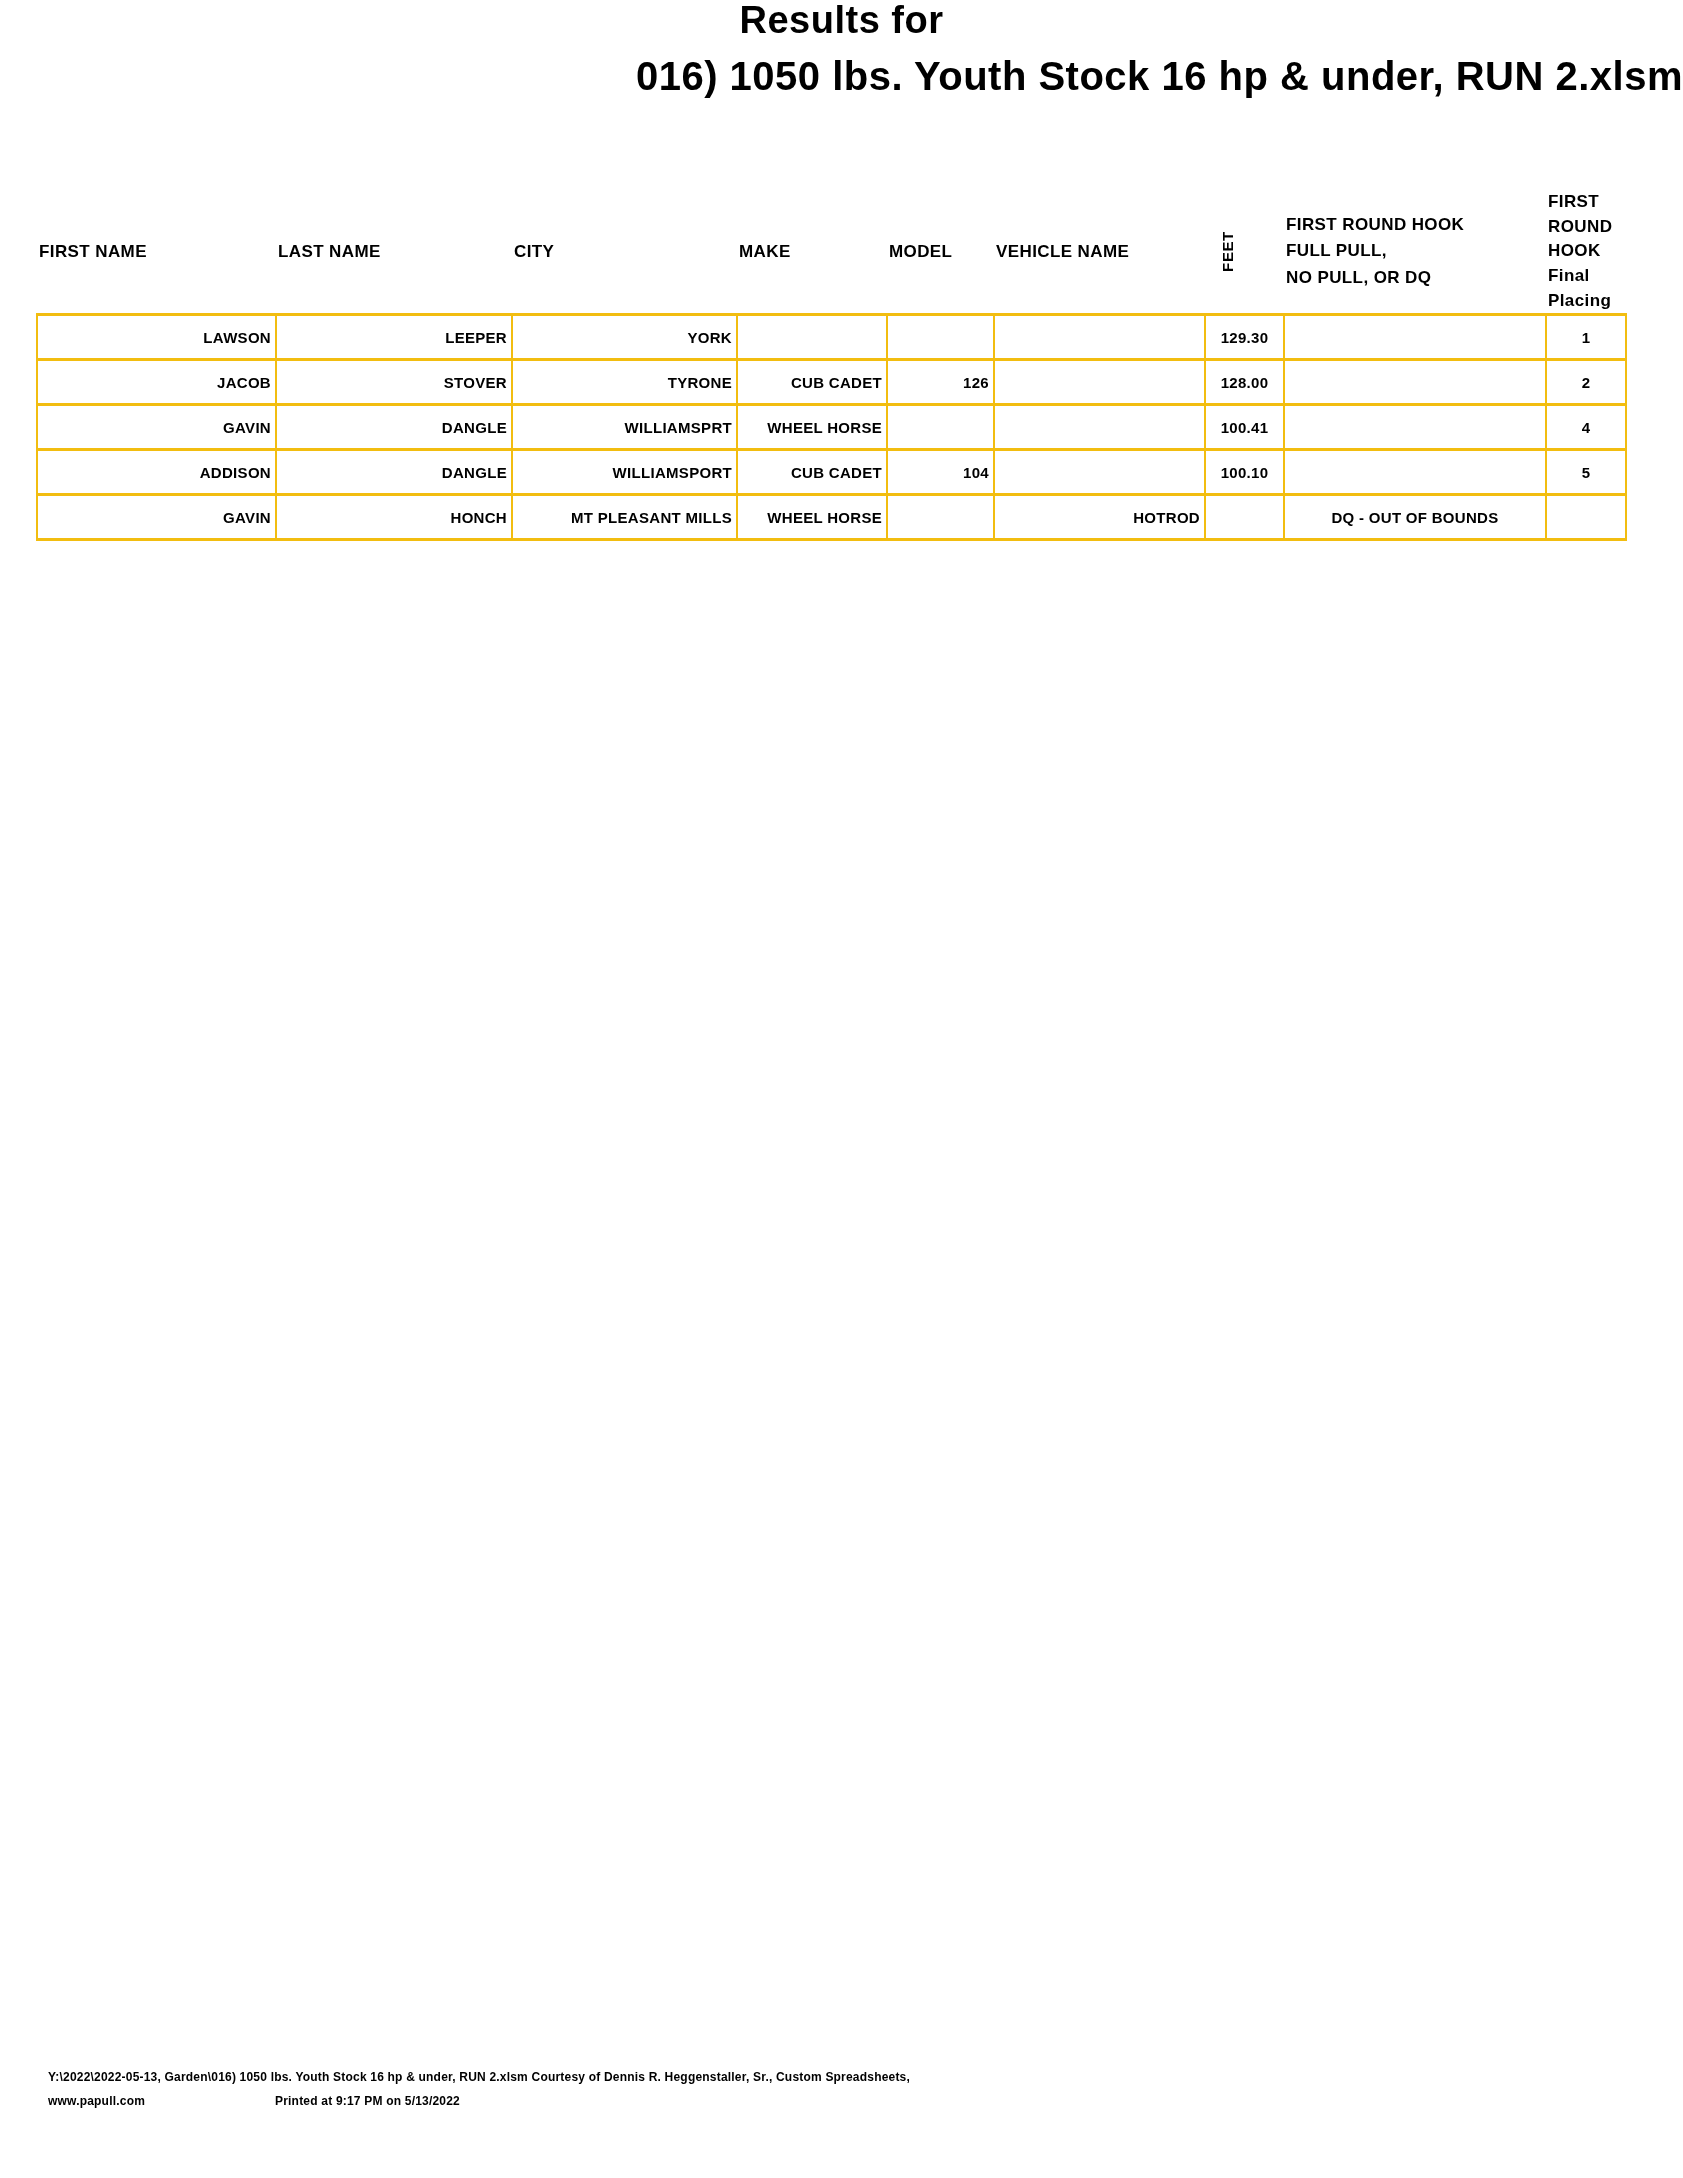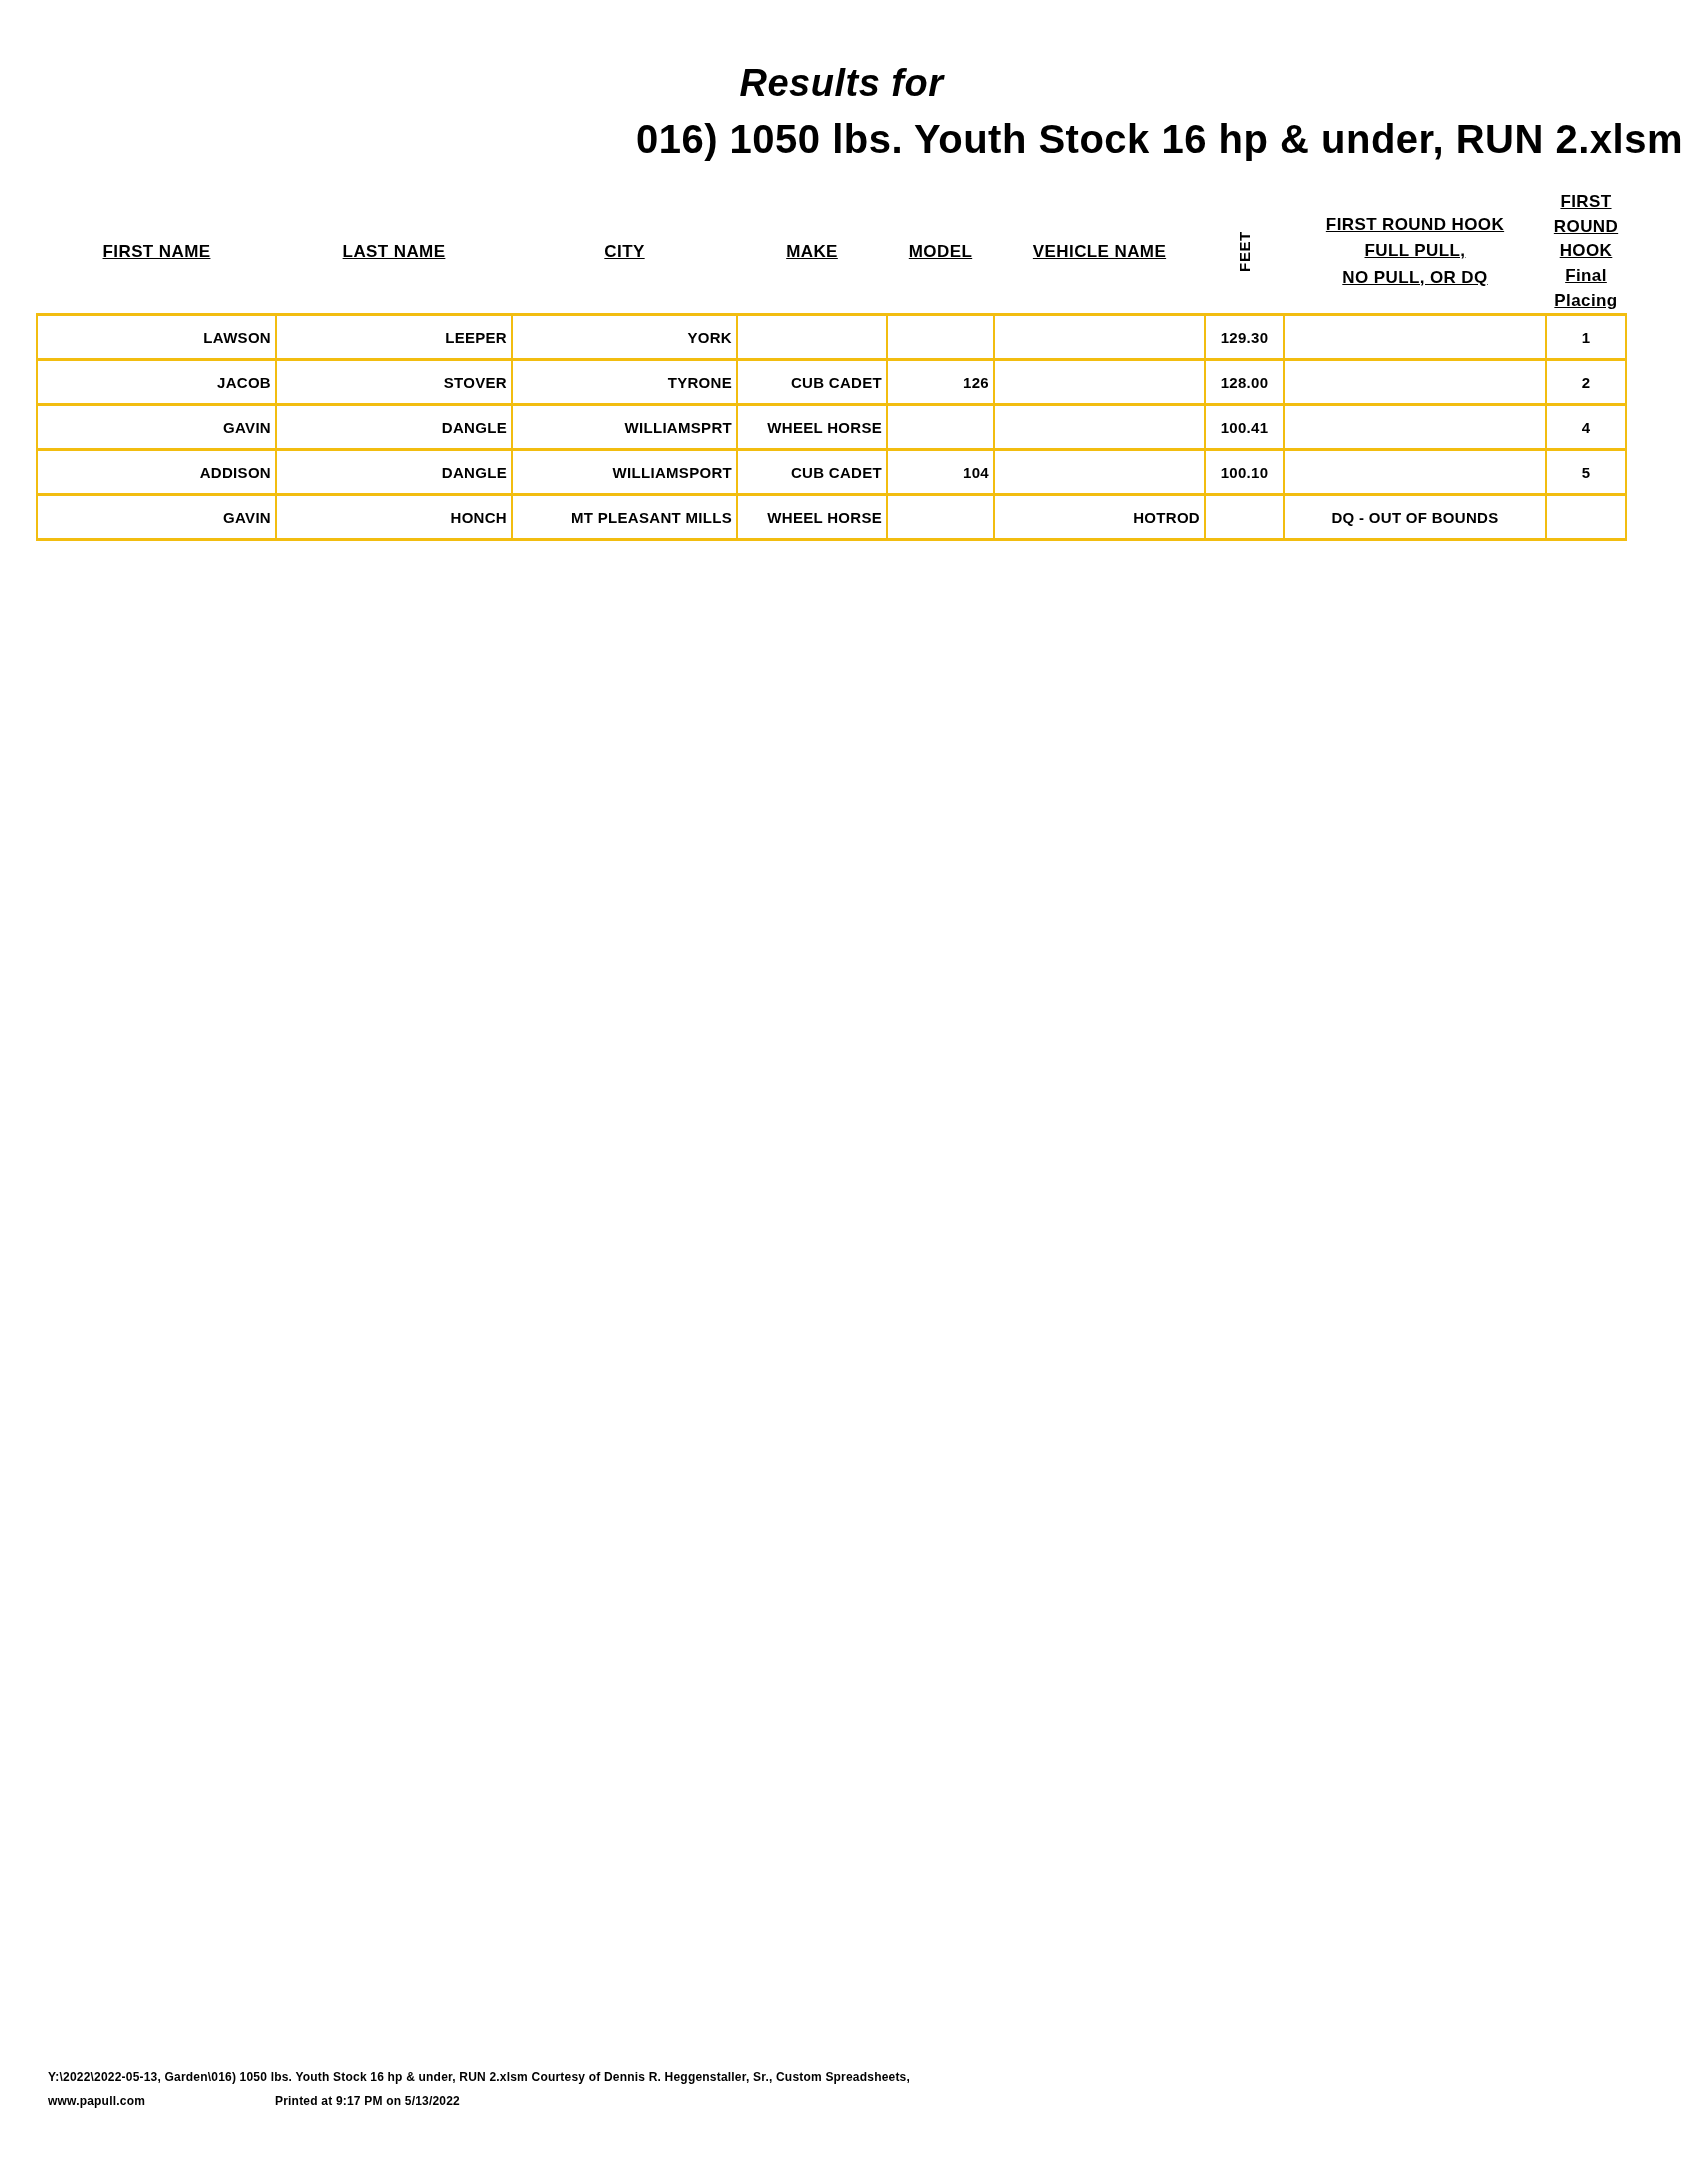--- a/index.html
+++ b/index.html
@@ -11,26 +11,24 @@
     color: #000000;
   }
   .page {
     position: relative;
     width: 1683px;
     height: 2178px;
     background: #ffffff;
     overflow: hidden;
   }
   .title-line1 {
-    padding-top: 63px;
     text-align: center;
     font-size: 38px;
     letter-spacing: 0.5px;
     line-height: 1.1;
-    font-style: italic;
   }
   .title-line2 {
     margin-top: 12px;
     text-align: right;
     font-size: 40px;
     letter-spacing: 0.5px;
     line-height: 1.1;
   }
   table.results {
     position: absolute;
@@ -38,25 +36,24 @@
     top: 190px;
     width: 1589px;
     border-collapse: collapse;
     table-layout: fixed;
   }
   table.results th {
     border: none;
     padding: 0 2px;
     height: 83px;
     vertical-align: middle;
-    text-align: center;
+    text-align: left;
     font-size: 17px;
     letter-spacing: 0.4px;
     font-weight: bold;
-    text-decoration: underline;
   }
   th.hdr-multiline { font-size: 14px; line-height: 1.55; letter-spacing: 0.3px; }
   th.hdr-small { font-size: 11px; line-height: 1.45; letter-spacing: 0.2px; }
   .vert-text {
     display: inline-block;
     transform: rotate(-90deg);
     white-space: nowrap;
     font-size: 15px;
     letter-spacing: 0.6px;
   }

